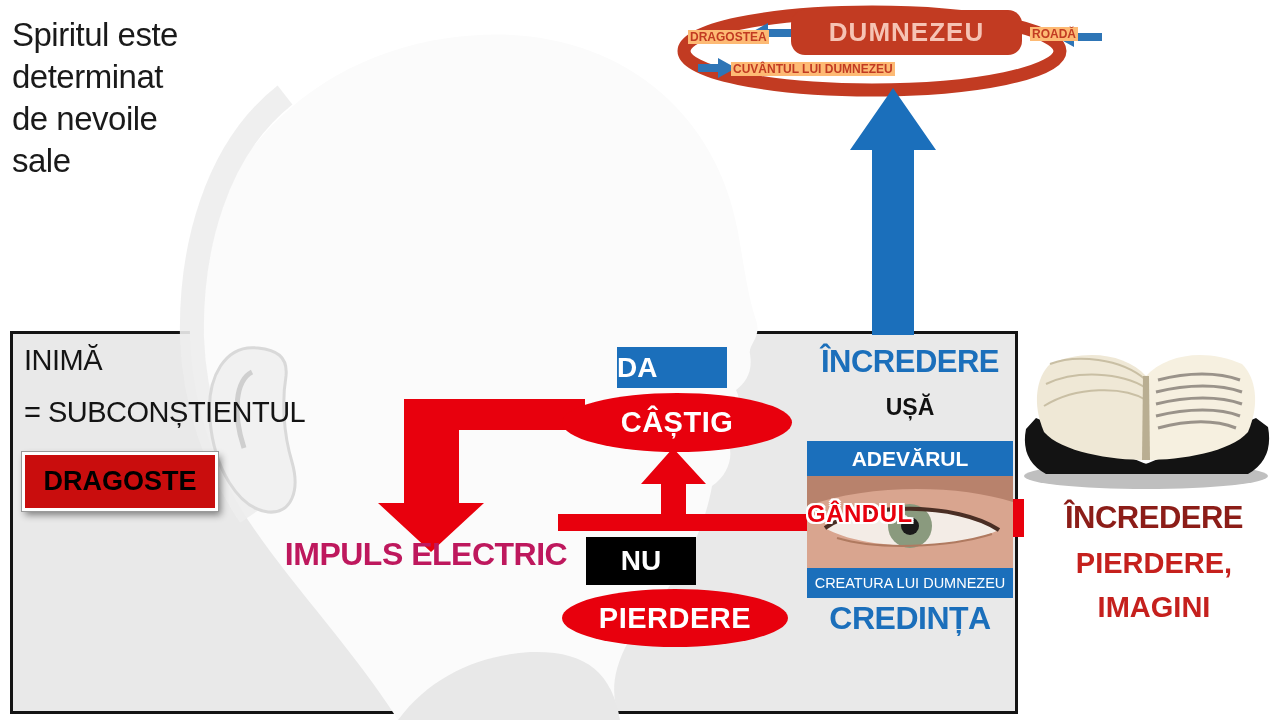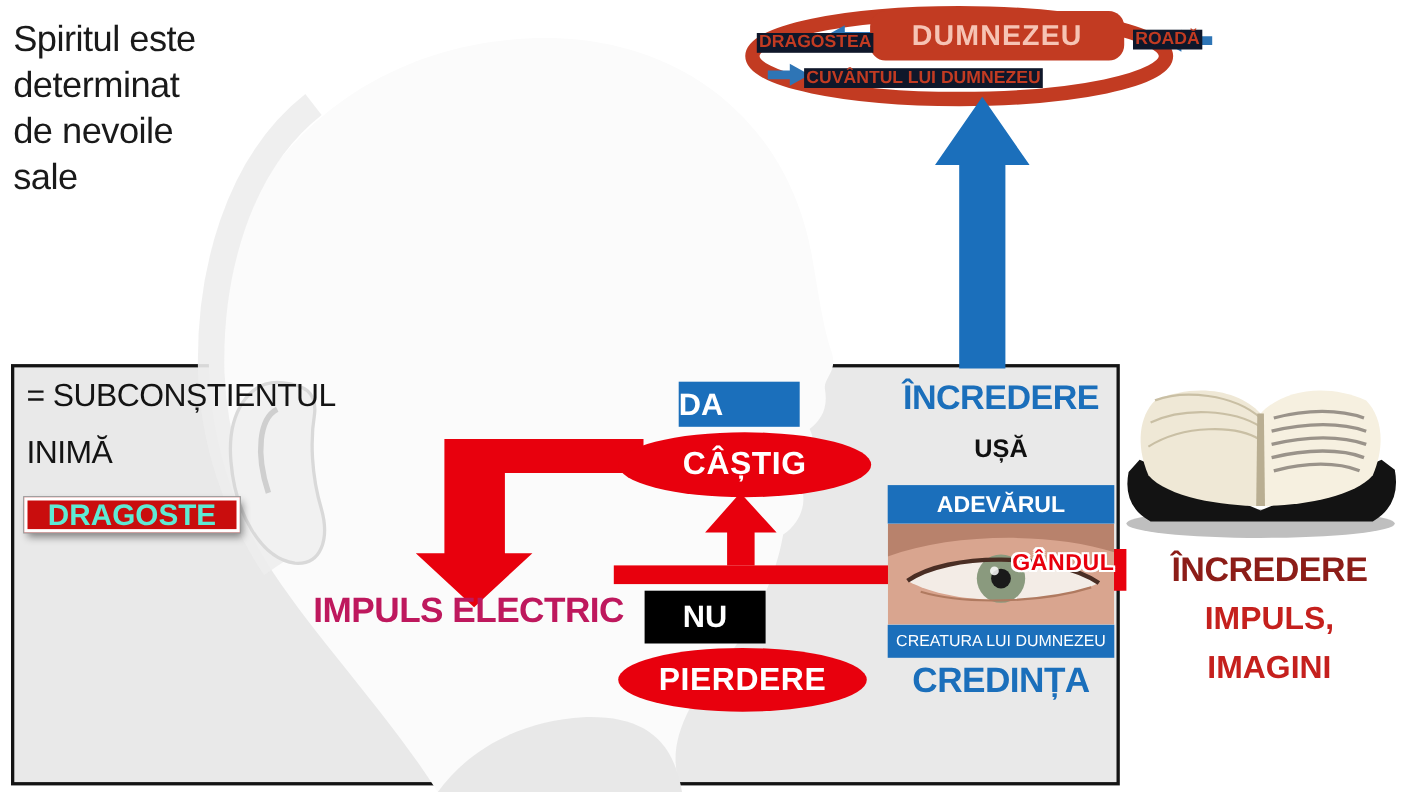--- a/index.html
+++ b/index.html
@@ -32,39 +32,39 @@
 
   
   #dumnezeu-pill {
     left:791px; top:10px; width:231px; height:45px;
     background:#c23b22; border-radius:14px;
     display:flex; align-items:center; justify-content:center;
     color:#f6c3b4; font-size:26px; font-weight:700; letter-spacing:1px;
     z-index:5;
   }
   .ring-label {
-    position:absolute; z-index:5; font-size:16px; font-weight:700;
-    color:#c23b22; background:#0f172a; padding:0 2px; white-space:nowrap;
+    position:absolute; z-index:5; font-size:12px; font-weight:700;
+    color:#c23b22; background:#fdba74; padding:0 2px; white-space:nowrap;
   }
   #dragostea { left:688px; top:30px; }
   #roada     { left:1030px; top:27px; }
   #cuvantul  { left:731px; top:62px; }
 
   
   #heart-title {
     left:24px; top:334px; width:320px; z-index:5;
     font-size:29px; font-weight:500; color:#141414; line-height:52px;
     letter-spacing:-0.5px;
   }
   #dragoste-badge {
-    left:22px; top:452px; width:196px; height:32px; z-index:5;
+    left:22px; top:452px; width:196px; height:59px; z-index:5;
     background:#c90d0d; border:3px solid #ffffff;
     box-shadow:0 0 0 1px #9a9a9a, 3px 4px 7px rgba(0,0,0,0.45);
     display:flex; align-items:center; justify-content:center;
-    color:#5eead4; font-size:27px; font-weight:600;
+    color:#000000; font-size:27px; font-weight:600;
   }
 
   
   #da-box {
     left:617px; top:347px; width:110px; height:41px; z-index:5;
     background:#1b6fbb; display:flex; align-items:center; 
     color:#fff; font-size:28px; font-weight:700;
   }
   #nu-box {
     left:586px; top:537px; width:110px; height:48px; z-index:5;
@@ -92,25 +92,24 @@
     left:805px; top:394px; width:210px; z-index:5; text-align:center;
     font-size:23px; font-weight:700; color:#111111;
   }
   #adevarul {
     left:807px; top:441px; width:206px; height:35px; z-index:5;
     background:#1b6fbb; display:flex; align-items:center; justify-content:center;
     color:#fff; font-size:21px; font-weight:700;
   }
   #eye-box { left:807px; top:476px; width:206px; height:92px; z-index:4; overflow:hidden; }
   #gandul {
-    left:807px; top:500px; width:206px; z-index:5; text-align:right;
-    font-size:21px; font-weight:700; color:#e8000d; letter-spacing:0.5px;
+    left:807px; top:500px; width:206px; z-index:5; text-align:left;
+    font-size:24px; font-weight:700; color:#e8000d; letter-spacing:0.5px;
     text-shadow:-2px -2px 0 #fff, 2px -2px 0 #fff, -2px 2px 0 #fff, 2px 2px 0 #fff,
                 -2px 0 0 #fff, 2px 0 0 #fff, 0 -2px 0 #fff, 0 2px 0 #fff;
-    padding-left:12px;
   }
   #creatura {
     left:807px; top:568px; width:206px; height:30px; z-index:5;
     background:#1b6fbb; display:flex; align-items:center; justify-content:center;
     color:#fff; font-size:14.5px; font-weight:400; white-space:nowrap;
   }
   #credinta {
     left:805px; top:600px; width:210px; z-index:5; text-align:center;
     font-size:32px; font-weight:700; color:#1b6fbb; letter-spacing:-0.5px;
   }
@@ -159,22 +158,22 @@
 sale</div>
 
 <div class="abs" id="dumnezeu-pill">
   <span>DUMNEZEU</span>
 </div>
 <div class="ring-label" id="dragostea">DRAGOSTEA</div>
 <div class="ring-label" id="roada">ROADĂ</div>
 <div class="ring-label" id="cuvantul">CUVÂNTUL LUI DUMNEZEU</div>
 
 <div class="abs" id="heart-title">
+  <div>INIMĂ</div>
   <div>= SUBCONȘTIENTUL</div>
-  <div>INIMĂ</div>
 </div>
 <div class="abs" id="dragoste-badge">
   <span>DRAGOSTE</span>
 </div>
 
 <div class="abs" id="da-box">
   <span>DA</span>
 </div>
 <div class="red-ellipse" id="castig">
   <span>CÂȘTIG</span>
@@ -220,14 +219,14 @@
   <path d="M 28 82 C 60 62 108 62 130 76" fill="none" stroke="#c9bfa4" stroke-width="2"></path>
   <path d="M 142 56 C 172 48 202 48 224 56" fill="none" stroke="#9a938a" stroke-width="3"></path>
   <path d="M 140 68 C 172 60 204 60 226 68" fill="none" stroke="#9a938a" stroke-width="3"></path>
   <path d="M 140 80 C 172 72 204 72 226 80" fill="none" stroke="#9a938a" stroke-width="3"></path>
   <path d="M 140 92 C 172 84 204 84 224 92" fill="none" stroke="#9a938a" stroke-width="3"></path>
   <path d="M 142 104 C 172 96 200 96 220 104" fill="none" stroke="#9a938a" stroke-width="3"></path>
   <path d="M 127 52 L 133 52 L 134 136 L 126 136 Z" fill="#b9ae92"></path>
 </svg>
 
 <div class="abs" id="informatii">ÎNCREDERE</div>
-<div class="info-line" id="cuvinte">IMPULS,</div>
+<div class="info-line" id="cuvinte">PIERDERE,</div>
 <div class="info-line" id="imagini">IMAGINI</div>
 
 </body></html>

